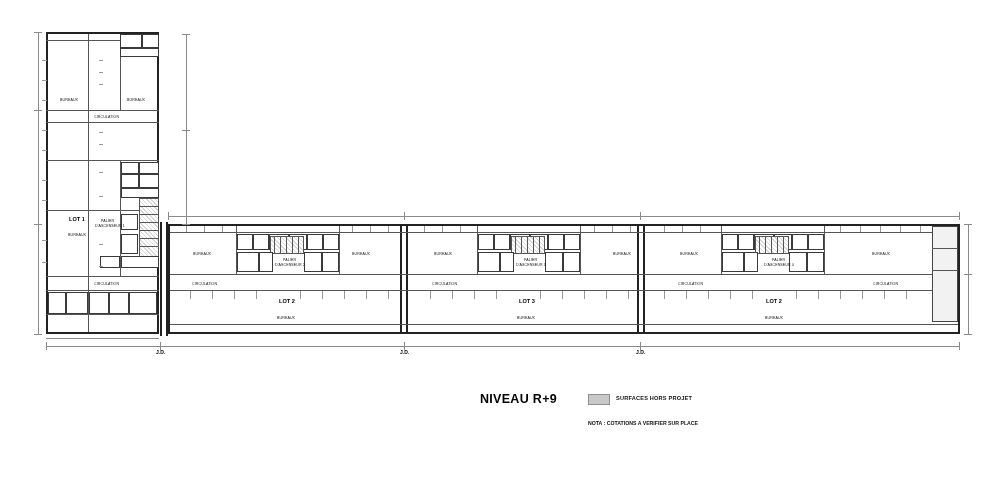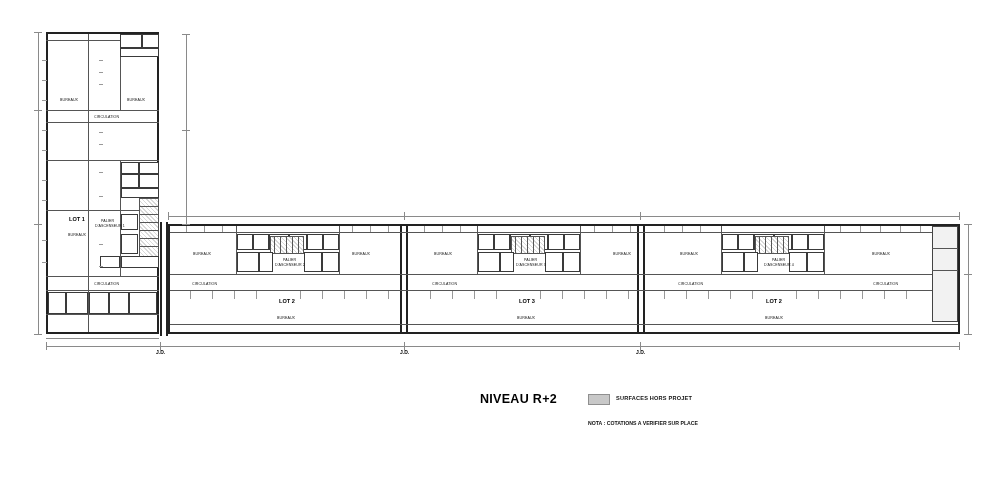--- a/index.html
+++ b/index.html
@@ -416,17 +416,17 @@
   <div class="lbl" style="left:873px; top:282px;">CIRCULATION</div>
   <div class="lbl" style="left:765px; top:316px;">BUREAUX</div>
 
   <div class="jd" style="left:156px; top:349px;">J.D.</div>
   <div class="jd" style="left:400px; top:349px;">J.D.</div>
   <div class="jd" style="left:636px; top:349px;">J.D.</div>
 
 </div>
 
 <div id="legend">
-  <div class="title">NIVEAU R+2</div>
+  <div class="title">NIVEAU R+9</div>
   <div class="swatch"></div>
   <div class="swatch-label">SURFACES HORS PROJET</div>
   <div class="nota">NOTA : COTATIONS A VERIFIER SUR PLACE</div>
 </div>
 
 </body></html>

